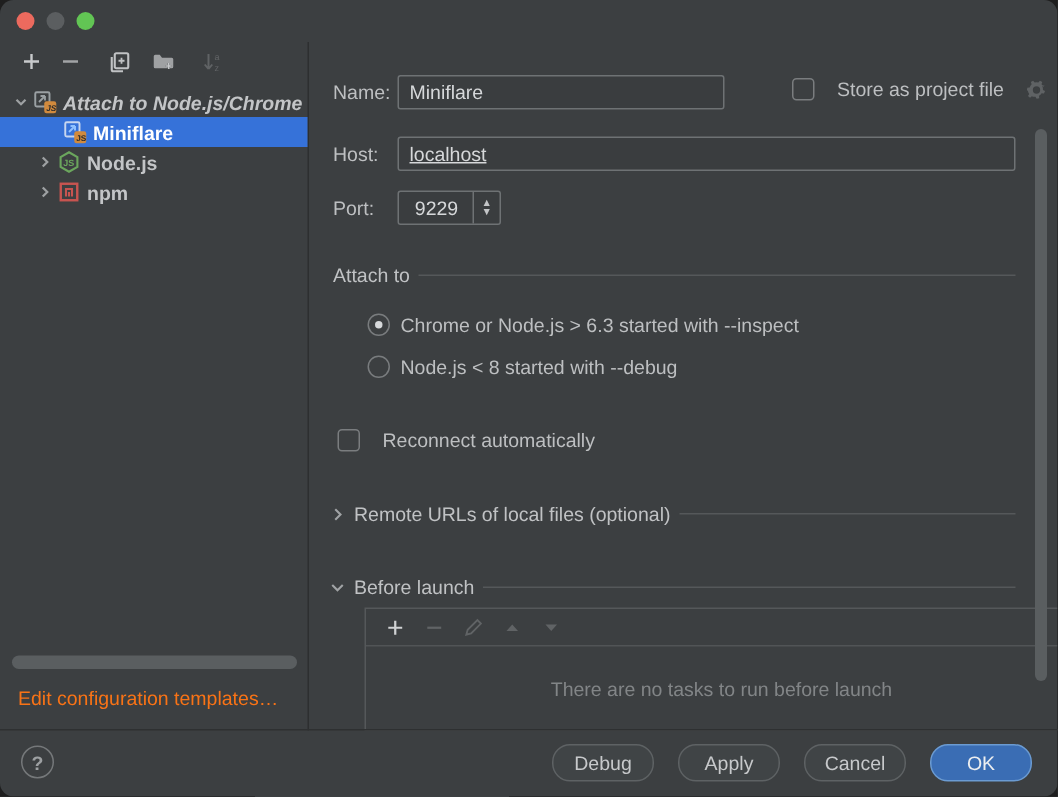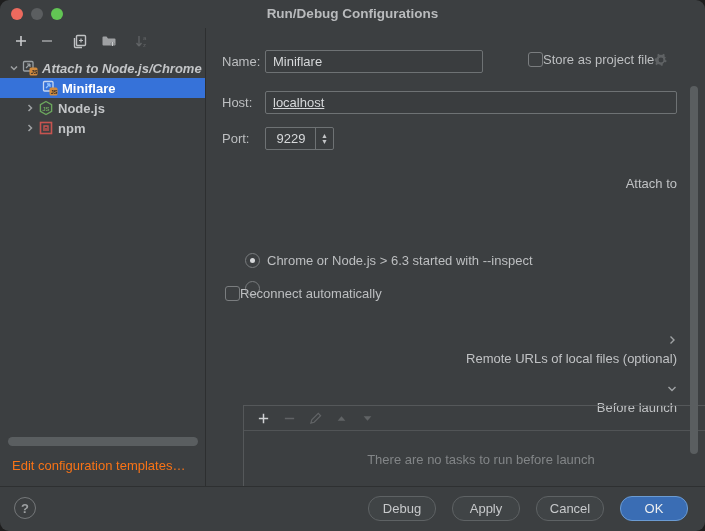--- a/index.html
+++ b/index.html
@@ -25,25 +25,25 @@
   .row-sel{background:#3672d9;color:#ffffff;padding-left:42px;}
   .row-plain{padding-left:22px;}
   .hscroll{position:absolute;left:8px;top:409px;width:190px;height:9px;border-radius:5px;background:#5a5e60;}
   .edit-link{position:absolute;left:12px;top:430px;color:#f97316;cursor:pointer;}
   
   .content{position:absolute;top:28px;left:206px;right:0;bottom:44px;}
   .flabel{position:absolute;color:#bdbfc1;}
   .field{position:absolute;background:#3a3d3f;border:1px solid #6e7274;border-radius:2px;color:#d6d8da;
     display:flex;align-items:center;padding:0 7px;box-sizing:border-box;height:23px;}
   .checkbox{width:15px;height:15px;border:1.5px solid #7a7d7f;border-radius:3px;box-sizing:border-box;background:transparent;flex:0 0 15px;}
-  .checkline{position:absolute;display:flex;align-items:flex-end;gap:0;}
-  .radioline{position:absolute;display:flex;align-items:center;gap:7px;margin-top:44px;}
+  .checkline{position:absolute;display:flex;align-items:flex-end;gap:15px;}
+  .radioline{position:absolute;display:flex;align-items:center;gap:7px;}
   .radio{width:15px;height:15px;border:1.5px solid #797c7e;border-radius:50%;box-sizing:border-box;position:relative;flex:0 0 15px;}
   .radio.on::after{content:"";position:absolute;left:3.5px;top:3.5px;width:5px;height:5px;border-radius:50%;background:#d6d8da;}
-  .sect{position:absolute;display:flex;align-items:flex-end;gap:6px;color:#c0c2c4;flex-direction:column;}
+  .sect{position:absolute;display:flex;align-items:center;gap:6px;color:#c0c2c4;}
   .sect .line{height:1px;background:#55585a;flex:1;}
   .spin{margin-left:auto;border-left:1px solid #6e7274;align-self:stretch;display:flex;flex-direction:column;
     align-items:center;justify-content:center;width:17px;color:#c3c5c7;font-size:7px;line-height:6px;margin-right:-7px;}
   .bl-panel{position:absolute;left:37px;top:377px;width:476px;height:82px;border:1px solid #55585a;box-sizing:border-box;}
   .bl-toolbar{height:24px;border-bottom:1px solid #515456;display:flex;align-items:center;padding-left:6px;}
   .bl-empty{height:56px;display:flex;align-items:center;justify-content:center;color:#828587;}
   .vscroll{position:absolute;right:7px;top:58px;width:8px;height:368px;border-radius:4px;background:#5a5e60;}
   
   .footer{position:absolute;left:0;right:0;bottom:0;height:44px;border-top:1px solid #2e3031;}
   .help{position:absolute;left:14px;top:10px;width:22px;height:22px;border:1.5px solid #75787a;border-radius:50%;
@@ -59,21 +59,20 @@
 <body>
 
 <div class="window">
 
   <div class="titlebar">
     <div class="lights">
       <div class="light close"></div>
       <div class="light min"></div>
       <div class="light zoomb"></div>
     </div>
-    <div class="win-title">Run/Debug Configurations</div>
   </div>
 
   <div class="sidebar">
     <div class="side-toolbar">
       <div class="tbtn">
         <svg width="14" height="14" viewBox="0 0 14 14">
             <path d="M7 2v10M2 7h10" stroke="#c8cacc" stroke-width="1.6"></path>
           </svg>
       </div>
       <div class="tbtn">
@@ -202,20 +201,21 @@
       <span>Attach to</span>
       <span class="line"></span>
     </div>
 
     <div class="radioline" style="left:39px;top:181px;">
       <span class="radio on"></span>
       <span>Chrome or Node.js &gt; 6.3 started with --inspect</span>
     </div>
     <div class="radioline" style="left:39px;top:209px;">
       <span class="radio"></span>
+      <span>Node.js &lt; 8 started with --debug</span>
     </div>
 
     <div class="checkline" style="left:19px;top:258px;">
       <span class="checkbox"></span>
       <span>Reconnect automatically</span>
     </div>
 
     <div class="sect" style="left:14px;top:307px;width:457px;">
       <svg width="10" height="10" viewBox="0 0 10 10">
           <path d="M3.5 1.5l3.5 3.5-3.5 3.5" fill="none" stroke="#a0a3a5" stroke-width="1.4"></path>

